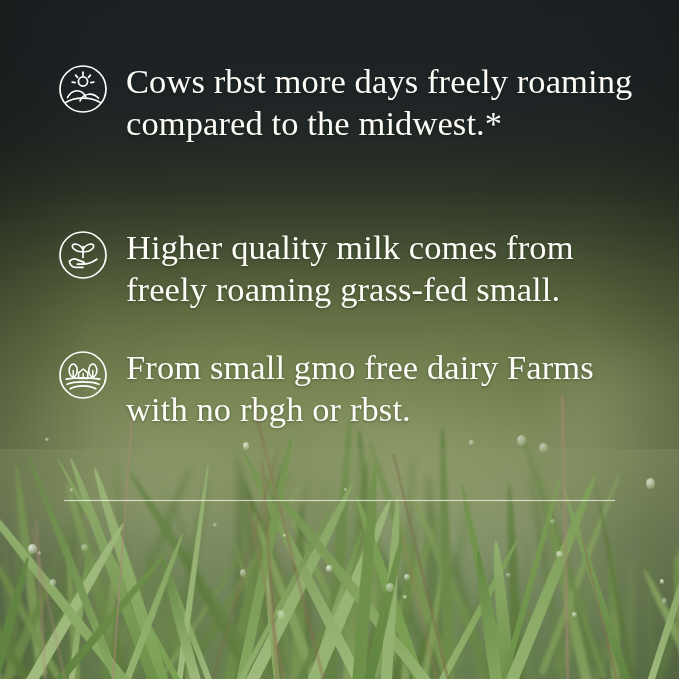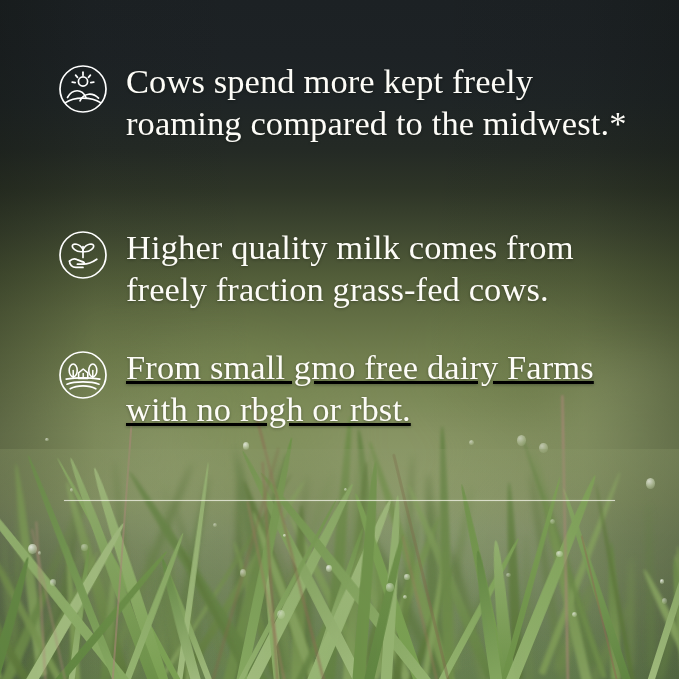--- a/index.html
+++ b/index.html
@@ -136,21 +136,21 @@
     width: 679px;
   }
 
   .claim {
     position: absolute;
     display: flex;
     align-items: flex-start;
   }
   .claim-1 { left: 58px; top: 60px;  width: 580px; }
   .claim-2 { left: 58px; top: 226px; width: 590px; }
-  .claim-3 { left: 58px; top: 346px; width: 580px; text-decoration: underline; }
+  .claim-3 { left: 58px; top: 346px; width: 580px; }
 
   .claim-icon {
     flex: 0 0 auto;
     width: 50px;
     height: 50px;
     margin-top: 4px;
   }
   .claim-icon svg { display: block; width: 50px; height: 50px; }
 
   .claim-text {
@@ -427,37 +427,37 @@
             <line x1="25" y1="8.2" x2="25" y2="11.2" stroke="#ffffff" stroke-width="1.7" stroke-linecap="round"></line>
             <line x1="17.6" y1="11.1" x2="19.5" y2="13.4" stroke="#ffffff" stroke-width="1.7" stroke-linecap="round"></line>
             <line x1="32.4" y1="11.1" x2="30.5" y2="13.4" stroke="#ffffff" stroke-width="1.7" stroke-linecap="round"></line>
             <line x1="14.2" y1="18.2" x2="17.2" y2="18.6" stroke="#ffffff" stroke-width="1.7" stroke-linecap="round"></line>
             <line x1="35.8" y1="18.2" x2="32.8" y2="18.6" stroke="#ffffff" stroke-width="1.7" stroke-linecap="round"></line>
             <path d="M9.5 33.5 C14.5 24.5, 24 24.5, 28 33.5" fill="none" stroke="#ffffff" stroke-width="1.7" stroke-linecap="round"></path>
             <path d="M22 36.8 C26 28.5, 35 28.5, 40.5 34.2" fill="none" stroke="#ffffff" stroke-width="1.7" stroke-linecap="round"></path>
             <path d="M7.5 38.6 C16 32.5, 33.5 32.5, 42.5 38.6" fill="none" stroke="#ffffff" stroke-width="1.7" stroke-linecap="round"></path>
           </svg>
         </div>
-        <div class="claim-text">Cows spend more kept freely roaming compared to the midwest.*</div>
+        <div class="claim-text">Cows rbst more days freely roaming compared to the midwest.*</div>
       </div>
 
       <div class="claim claim-2">
         <div class="claim-icon">
           <svg viewBox="0 0 50 50" xmlns="http://www.w3.org/2000/svg">
             <circle cx="25" cy="25" r="23" fill="none" stroke="#ffffff" stroke-width="1.7"></circle>
             <path d="M25 27.5 L25 16.5" fill="none" stroke="#ffffff" stroke-width="1.7" stroke-linecap="round"></path>
             <path d="M25 19.5 C21.2 12.8, 15.2 13.6, 14.4 15.4 C13.8 17.2, 17.4 22.6, 25 21.6 Z" fill="none" stroke="#ffffff" stroke-width="1.6" stroke-linejoin="round"></path>
             <path d="M25 19.5 C28.8 12.8, 34.8 13.6, 35.6 15.4 C36.2 17.2, 32.6 22.6, 25 21.6 Z" fill="none" stroke="#ffffff" stroke-width="1.6" stroke-linejoin="round"></path>
             <path d="M11.5 31.2 C13.8 29.0, 16.6 28.4, 19.0 29.6 L24.2 31.6" fill="none" stroke="#ffffff" stroke-width="1.7" stroke-linecap="round" stroke-linejoin="round"></path>
             <path d="M24.2 31.6 C26.4 31.6, 27.2 33.8, 25.0 34.2 L19.4 34.2" fill="none" stroke="#ffffff" stroke-width="1.7" stroke-linecap="round" stroke-linejoin="round"></path>
             <path d="M25.0 34.2 C30.2 34.2, 34.5 32.2, 38.8 29.2" fill="none" stroke="#ffffff" stroke-width="1.7" stroke-linecap="round"></path>
             <path d="M11.5 31.2 C11.5 34.6, 14.2 37.4, 18.0 37.4 L25.0 37.4" fill="none" stroke="#ffffff" stroke-width="1.7" stroke-linecap="round" stroke-linejoin="round"></path>
           </svg>
         </div>
-        <div class="claim-text">Higher quality milk comes from freely fraction grass-fed cows.</div>
+        <div class="claim-text">Higher quality milk comes from freely roaming grass-fed small.</div>
       </div>
 
       <div class="claim claim-3">
         <div class="claim-icon">
           <svg viewBox="0 0 50 50" xmlns="http://www.w3.org/2000/svg">
             <circle cx="25" cy="25" r="23" fill="none" stroke="#ffffff" stroke-width="1.7"></circle>
             <ellipse cx="15.2" cy="20.4" rx="4.0" ry="6.4" fill="none" stroke="#ffffff" stroke-width="1.6"></ellipse>
             <line x1="15.2" y1="20.4" x2="15.2" y2="28.6" stroke="#ffffff" stroke-width="1.5" stroke-linecap="round"></line>
             <ellipse cx="34.8" cy="20.4" rx="4.0" ry="6.4" fill="none" stroke="#ffffff" stroke-width="1.6"></ellipse>
             <line x1="34.8" y1="20.4" x2="34.8" y2="28.6" stroke="#ffffff" stroke-width="1.5" stroke-linecap="round"></line>

